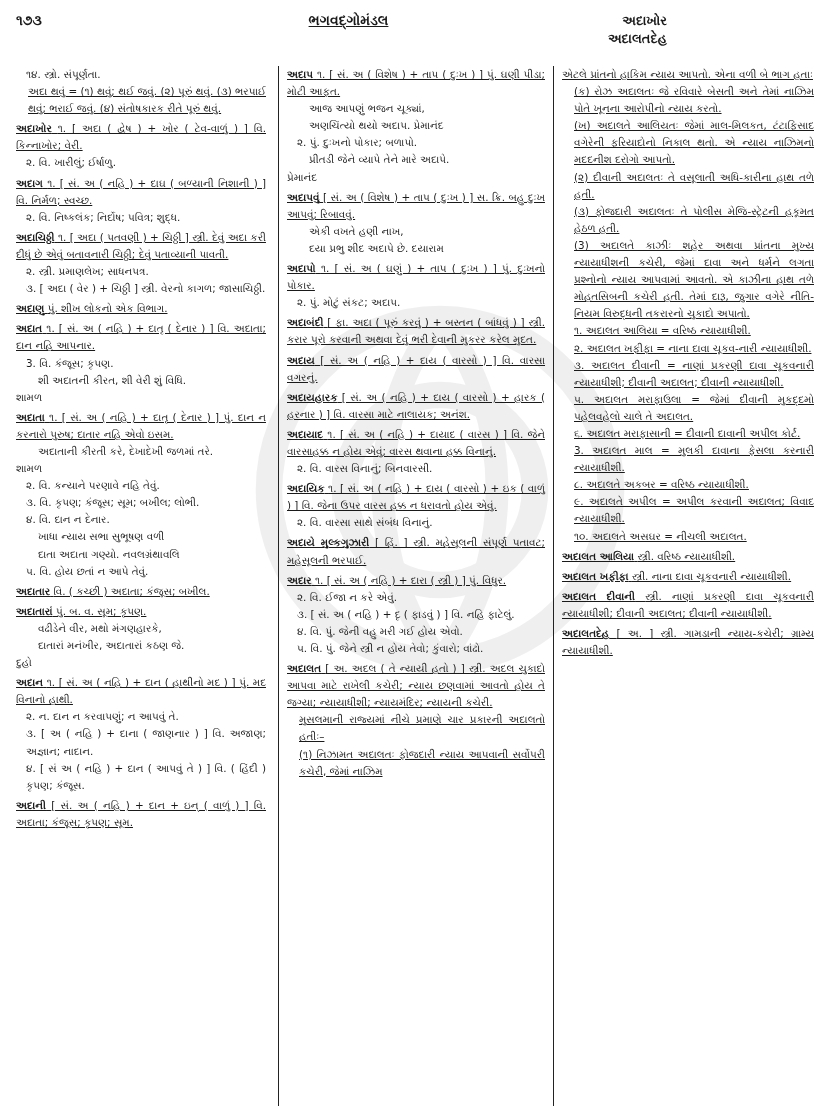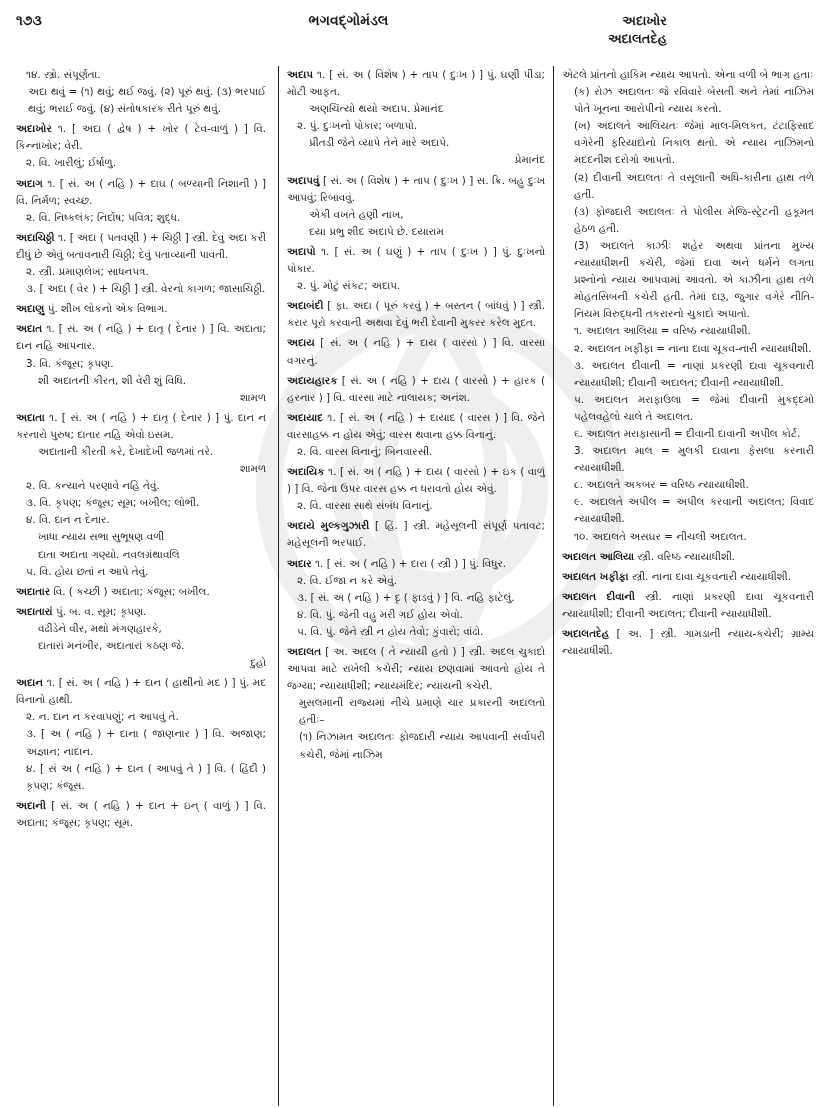--- a/index.html
+++ b/index.html
@@ -9,39 +9,39 @@
     color: #1a1a1a;
   }
   .watermark {
     position: absolute; left: 250px; top: 300px; width: 380px; height: 380px;
     pointer-events: none; opacity: 0.06;
   }
   .header {
     position: absolute; top: 0; left: 0; width: 681px; height: 60px;
   }
   .page-num { position: absolute; left: 16px; top: 12px; font-size: 14px; font-weight: bold; }
-  .running-title { position: absolute; left: 16px; right: 0; top: 12px; text-align: center; font-size: 14px; font-weight: bold; }
+  .running-title { position: absolute; left: 16px; right: 0; top: 12px; text-align: center; font-size: 14px; font-weight: bold; text-decoration: underline; }
   .guide-words { position: absolute; right: 14px; top: 12px; text-align: right; font-size: 13px; font-weight: bold; line-height: 18px; }
   .columns {
     position: absolute; top: 66px; left: 0; width: 748px; height: 1040px;
   }
   .col {
     position: absolute; top: 0; height: 1040px; overflow: hidden;
     font-size: 10.4px; line-height: 17.1px;
   }
   .col-1 { left: 16px; width: 250px; }
   .col-2 { left: 286px; width: 256px; border-left: 1.5px solid #222; border-right: 1.5px solid #222; padding: 0 8px; box-sizing: border-box; width: 276px; left: 278px; }
   .col-3 { left: 562px; width: 252px; }
   .entry { margin-bottom: 3px; text-align: justify; }
-  .entry .line { display: block; }
+  .entry .line { display: block; text-decoration: underline; }
   .headword { font-weight: bold; }
   .sub { display: block; padding-left: 10px; }
   .quote { display: block; padding-left: 22px; }
-  .source { display: block; text-align: right; }
-  .ind { display: block; padding-left: 12px; }
+  .source { display: block; }
+  .ind { display: block; padding-left: 12px; text-decoration: underline; }
 </style>
 </head>
 <body>
 
 <svg class="watermark" viewBox="0 0 200 200">
   <circle cx="100" cy="100" r="90" fill="none" stroke="#000" stroke-width="14"></circle>
   <circle cx="100" cy="100" r="50" fill="none" stroke="#000" stroke-width="14"></circle>
   <path d="M100 10 C 60 60, 60 140, 100 190" fill="none" stroke="#000" stroke-width="12"></path>
   <path d="M100 10 C 140 60, 140 140, 100 190" fill="none" stroke="#000" stroke-width="12"></path>
 </svg>
@@ -109,20 +109,21 @@
         <span class="sub"><span>૩. [ અ ( નહિ ) + દાના ( જાણનાર ) ] વિ. અજાણ; અજ્ઞાન; નાદાન.</span></span>
         <span class="sub"><span>૪. [ સં અ ( નહિ ) + દાન ( આપવું તે ) ] વિ. ( હિંદી ) કૃપણ; કંજૂસ.</span></span>
       </div>
       <div class="entry">
         <span class="line"><span class="headword">અદાની</span> <span>[ સં. અ ( નહિ ) + દાન + ઇન્ ( વાળું ) ] વિ. અદાતા; કંજૂસ; કૃપણ; સૂમ.</span></span>
       </div>
     </div>
   <div class="col col-2">
       <div class="entry">
         <span class="line"><span class="headword">અદાપ</span> <span>૧. [ સં. અ ( વિશેષ ) + તાપ ( દુઃખ ) ] પું. ઘણી પીડા; મોટી આફત.</span></span>
+        <span class="quote"><span>આજ આપણું ભજન ચૂક્યાં,</span></span>
         <span class="quote"><span>અણચિંત્યો થયો અદાપ.          પ્રેમાનંદ</span></span>
         <span class="sub"><span>૨. પું. દુઃખનો પોકાર; બળાપો.</span></span>
         <span class="quote"><span>પ્રીતડી જેને વ્યાપે તેને મારે અદાપે.</span></span>
         <span class="source"><span>પ્રેમાનંદ</span></span>
       </div>
       <div class="entry">
         <span class="line"><span class="headword">અદાપવું</span> <span>[ સં. અ ( વિશેષ ) + તાપ ( દુઃખ ) ] સ. ક્રિ. બહુ દુઃખ આપવું; રિબાવવું.</span></span>
         <span class="quote"><span>એકી વખતે હણી નાખ,</span></span>
         <span class="quote"><span>દયા પ્રભુ શીદ અદાપે છે.          દયારામ</span></span>
       </div>

